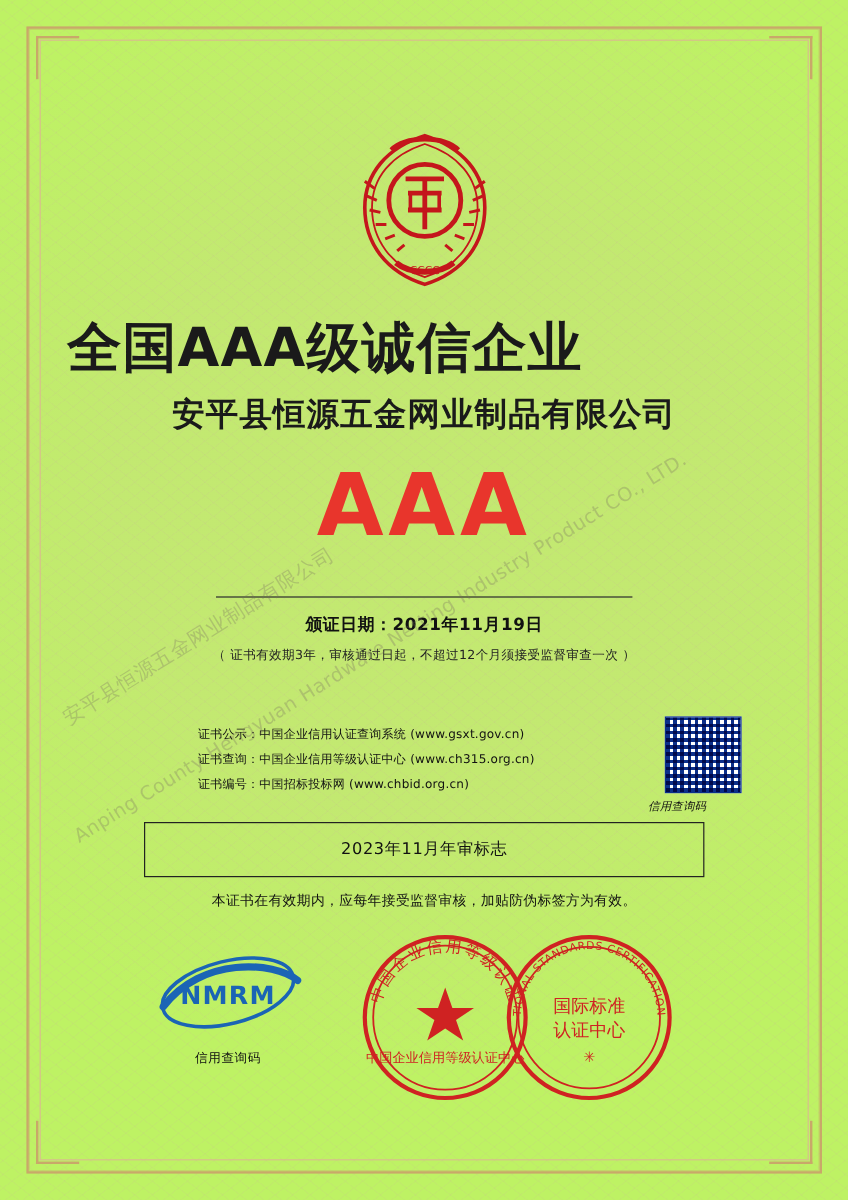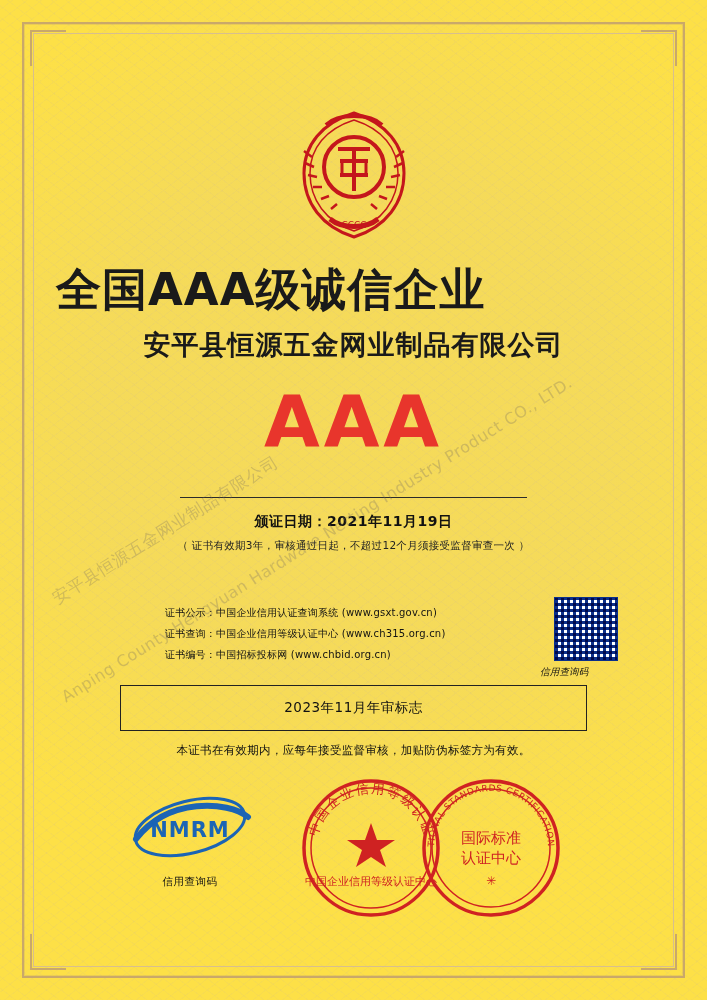--- a/index.html
+++ b/index.html
@@ -12,21 +12,21 @@
     height: 1000px;
     overflow: hidden;
     font-family: "DejaVu Sans", "Liberation Sans", sans-serif;
   }
 
   
   .cert-page {
     position: relative;
     width: 707px;
     height: 1000px;
-    background: #fde047;
+    background: #bef264;
     overflow: hidden;
   }
   
   .cert-page::before {
     content: "";
     position: absolute;
     inset: 0;
     background:
       repeating-linear-gradient(38deg, rgba(200,180,150,0.10) 0 1px, rgba(0,0,0,0) 1px 9px),
       repeating-linear-gradient(-38deg, rgba(200,180,150,0.10) 0 1px, rgba(0,0,0,0) 1px 9px),

